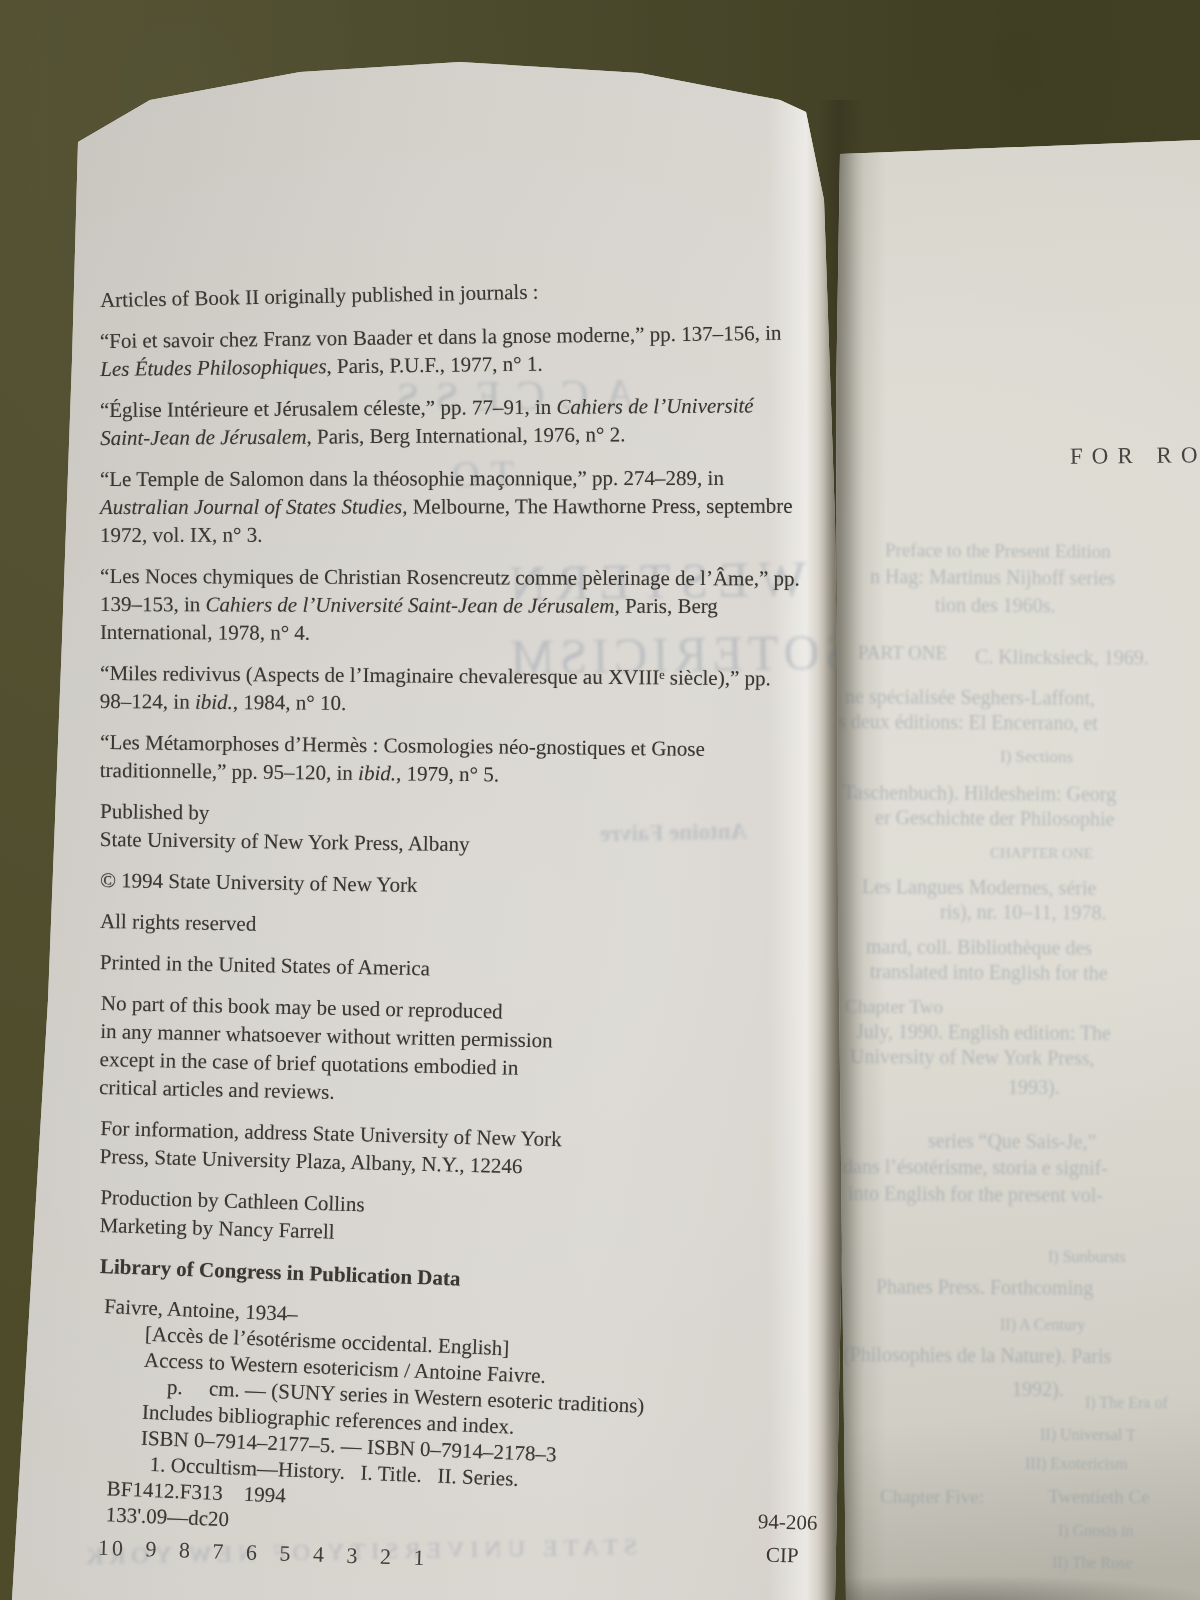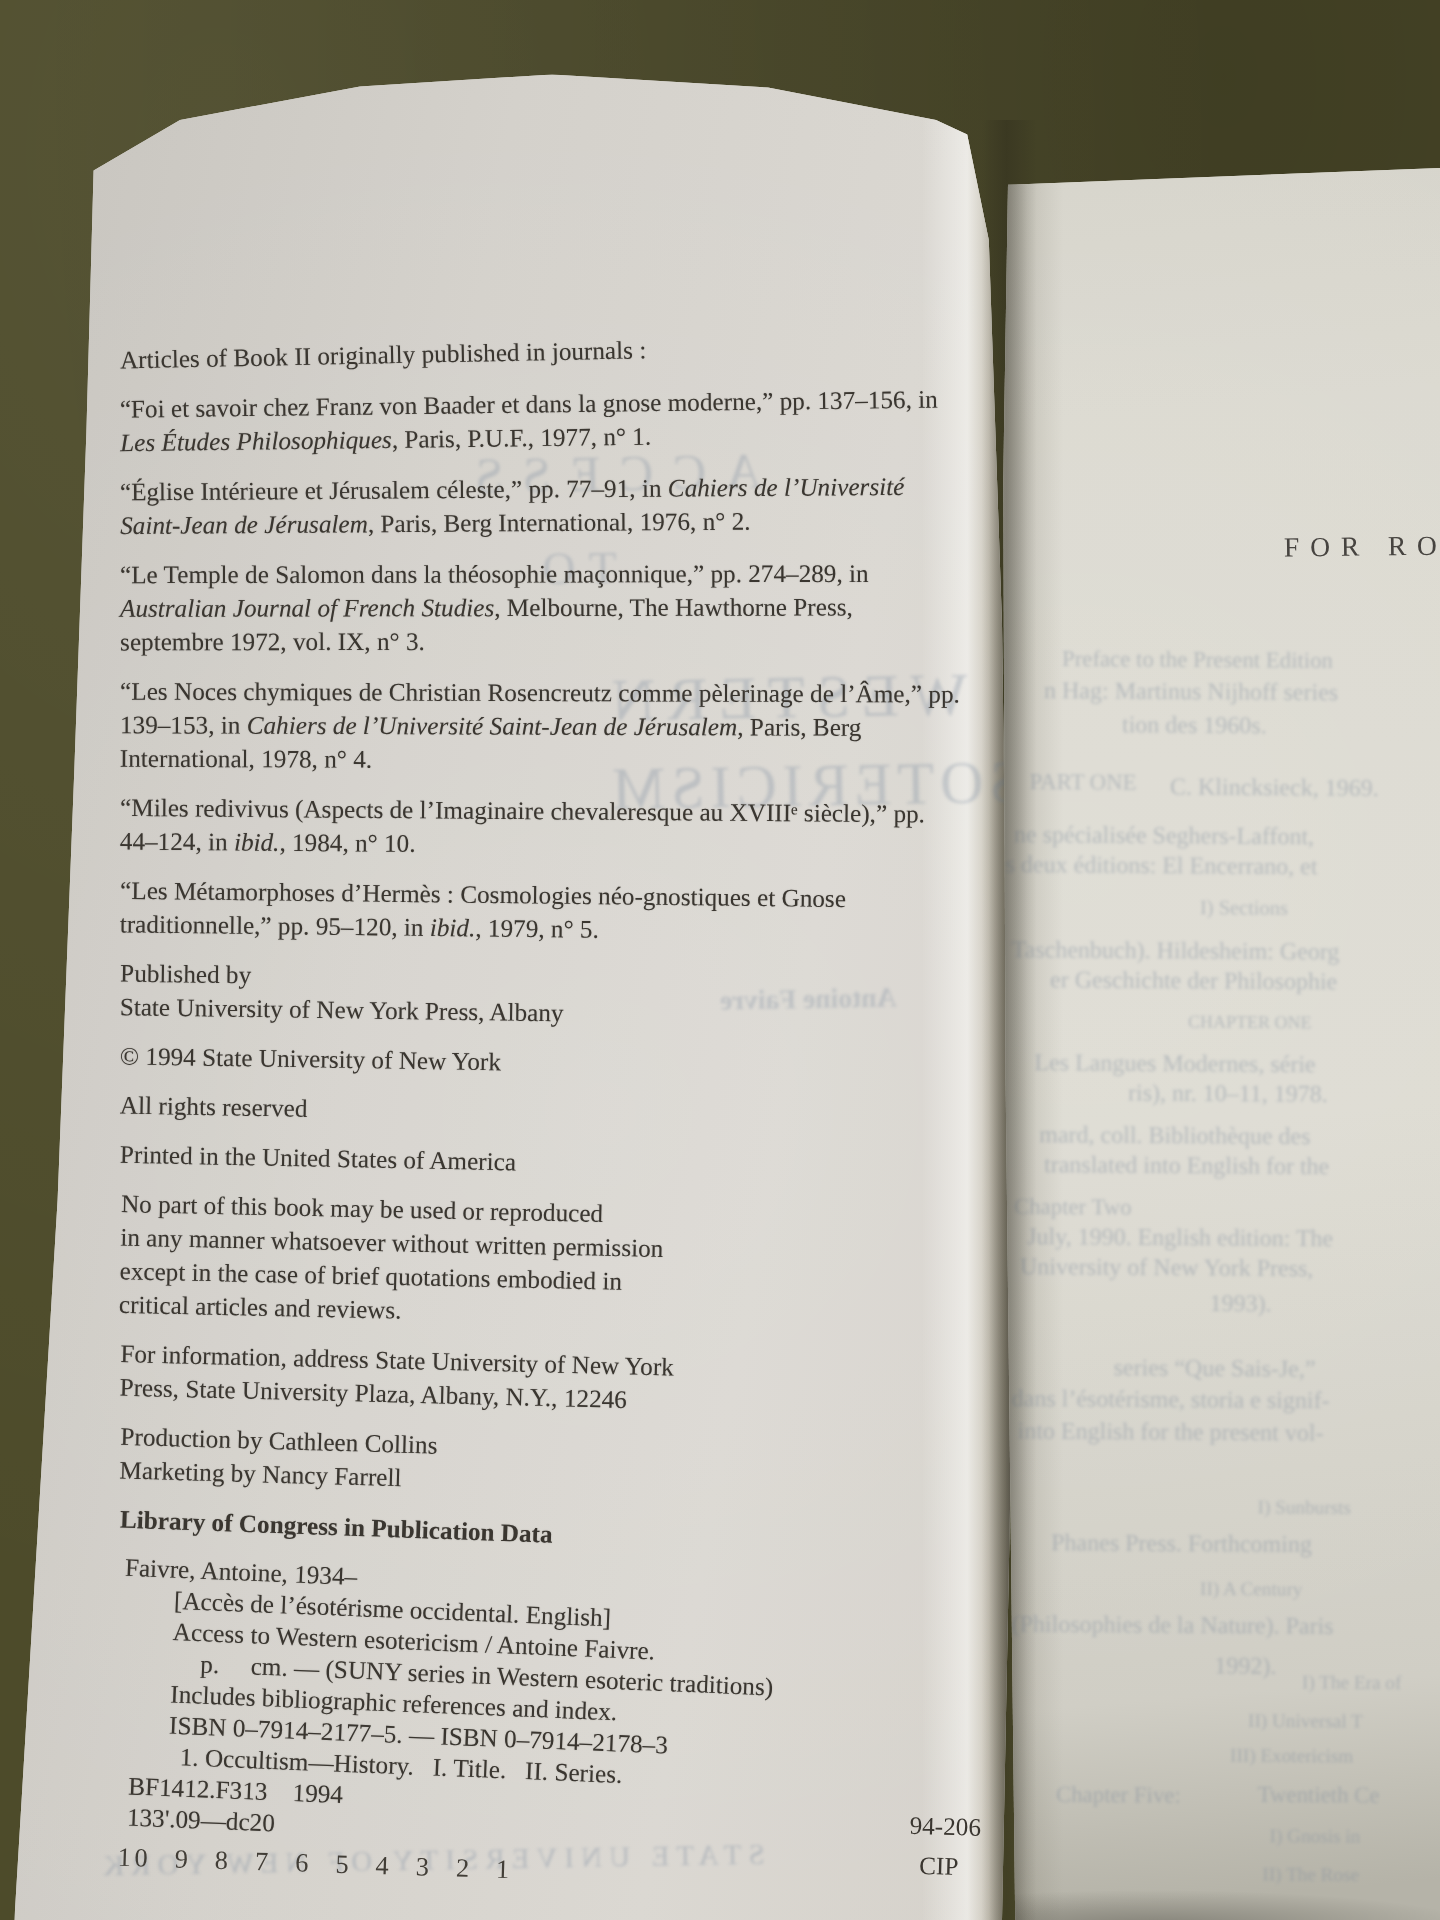--- a/index.html
+++ b/index.html
@@ -97,23 +97,23 @@
   <div class="ghost mir g-esoteric">ESOTERICISM</div>
   <div class="ghost mir g-author">Antoine Faivre</div>
   <div class="ghost mir g-publisher">STATE UNIVERSITY OF NEW YORK</div>
 
   <div class="text-col">
     <p class="intro">Articles of Book II originally published in journals :</p>
 
     <div>
         <p class="citation rotc0"><span>“Foi et savoir chez Franz von Baader et dans la gnose moderne,” pp. 137–156, in </span><i>Les Études Philosophiques</i><span>, Paris, P.U.F., 1977, n° 1.</span></p>
         <p class="citation rotc1"><span>“Église Intérieure et Jérusalem céleste,” pp. 77–91, in </span><i>Cahiers de l’Université Saint-Jean de Jérusalem</i><span>, Paris, Berg International, 1976, n° 2.</span></p>
-        <p class="citation rotc2"><span>“Le Temple de Salomon dans la théosophie maçonnique,” pp. 274–289, in </span><i>Australian Journal of French Studies</i><span>, Melbourne, The Hawthorne Press, septembre 1972, vol. IX, n° 3.</span></p>
+        <p class="citation rotc2"><span>“Le Temple de Salomon dans la théosophie maçonnique,” pp. 274–289, in </span><i>Australian Journal of States Studies</i><span>, Melbourne, The Hawthorne Press, septembre 1972, vol. IX, n° 3.</span></p>
         <p class="citation rotc3"><span>“Les Noces chymiques de Christian Rosencreutz comme pèlerinage de l’Âme,” pp. 139–153, in </span><i>Cahiers de l’Université Saint-Jean de Jérusalem</i><span>, Paris, Berg International, 1978, n° 4.</span></p>
-        <p class="citation rotc4"><span>“Miles redivivus (Aspects de l’Imaginaire chevaleresque au XVIIIᵉ siècle),” pp. 44–124, in </span><i>ibid.</i><span>, 1984, n° 10.</span></p>
+        <p class="citation rotc4"><span>“Miles redivivus (Aspects de l’Imaginaire chevaleresque au XVIIIᵉ siècle),” pp. 98–124, in </span><i>ibid.</i><span>, 1984, n° 10.</span></p>
         <p class="citation rotc5"><span>“Les Métamorphoses d’Hermès : Cosmologies néo-gnostiques et Gnose traditionnelle,” pp. 95–120, in </span><i>ibid.</i><span>, 1979, n° 5.</span></p>
       </div>
 
     <div class="block b-published">
         <div>Published by</div>
         <div>State University of New York Press, Albany</div>
       </div>
     <p class="b-copyright">© 1994 State University of New York</p>
     <p class="b-rights">All rights reserved</p>
     <p class="b-printed">Printed in the United States of America</p>

